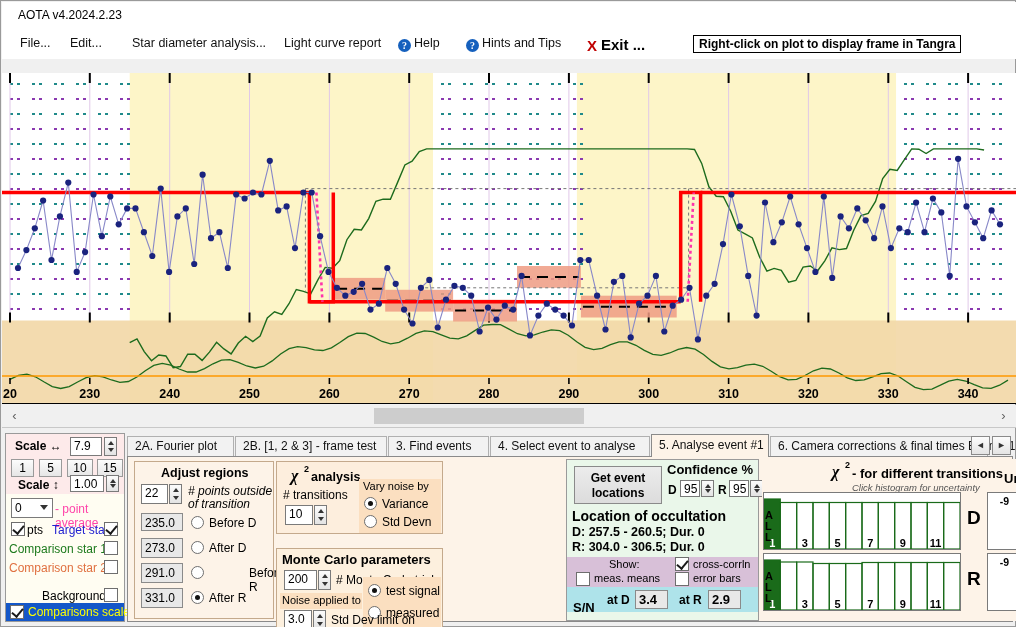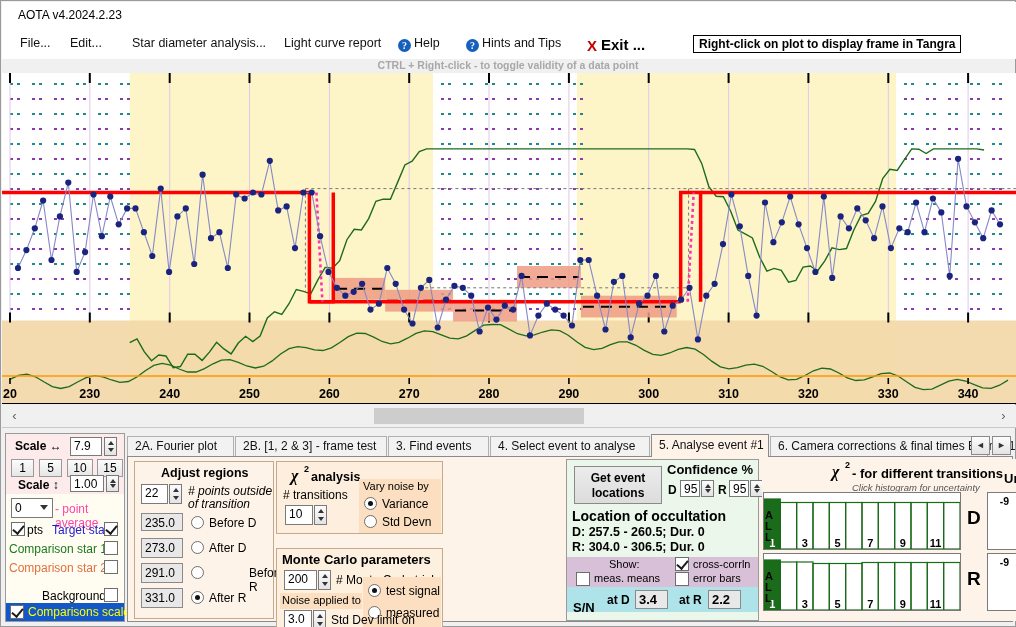--- a/index.html
+++ b/index.html
@@ -146,21 +146,20 @@
       <span class="helpicon">?</span><span>Help</span>
     </div>
     <div class="menuitem" style="left:464px;">
       <span class="helpicon">?</span><span>Hints and Tips</span>
     </div>
     <div class="menuitem" style="left:585px;">
       <span class="exitx">X</span><span class="exitlbl">Exit ...</span>
     </div>
   </div>
   <div class="hintbox">Right-click on plot to display frame in Tangra</div>
-  <div class="ctrlhint">CTRL + Right-click  -  to toggle validity of a data point</div>
 
   <div class="plotwrap">
     <svg class="plot-svg" id="plot" width="1014" height="330" viewBox="0 0 1014 330">
         <rect x="0" y="0" width="1014" height="330" fill="#ffffff"></rect>
         <rect x="0.0" y="0" width="127.7" height="330" fill="#ffffff"></rect>
         <rect x="127.7" y="0" width="303.4" height="330" fill="#fdf5c8"></rect>
         <rect x="431.1" y="0" width="143.7" height="330" fill="#ffffff"></rect>
         <rect x="574.9" y="0" width="319.4" height="330" fill="#fdf5c8"></rect>
         <rect x="894.2" y="0" width="119.8" height="330" fill="#ffffff"></rect>
         <rect x="0" y="247.5" width="1014" height="82.45384615384617" fill="#f2d8a8" opacity="0.92"></rect>
@@ -1131,21 +1130,21 @@
         <div class="txt" style="left:126px;top:1px;font-size:11px;">cross-corrln</div>
         <div class="cbx" style="left:108px;top:15px;"></div>
         <div class="txt" style="left:126px;top:15px;font-size:11px;">error bars</div>
       </div>
 
       <div class="snbar">
         <div class="txt" style="left:6px;top:13px;font-weight:bold;font-size:13px;">S/N</div>
         <div class="txt" style="left:40px;top:6px;font-weight:bold;">at D</div>
         <div class="ro" style="left:68px;top:3px;width:33px;height:19px;background:#e8e8e8;font-weight:bold;font-size:13px;line-height:17px;">3.4</div>
         <div class="txt" style="left:112px;top:6px;font-weight:bold;">at R</div>
-        <div class="ro" style="left:141px;top:3px;width:33px;height:19px;background:#e8e8e8;font-weight:bold;font-size:13px;line-height:17px;">2.2</div>
+        <div class="ro" style="left:141px;top:3px;width:33px;height:19px;background:#e8e8e8;font-weight:bold;font-size:13px;line-height:17px;">2.9</div>
       </div>
     </div>
 
     <div class="chi2box">
       <div class="h-title" style="left:70px;top:4px;font-size:16px;font-family:'Liberation Serif',serif;font-style:italic;">χ</div>
       <div class="h-title" style="left:83px;top:1px;font-size:9px;">2</div>
       <div class="h-title" style="left:90px;top:7px;">- for different transitions</div>
       <div class="h-sub" style="left:90px;top:23px;">Click histogram for uncertainty</div>
       <div class="h-title" style="left:242px;top:12px;">Uncertainty range</div>
 

